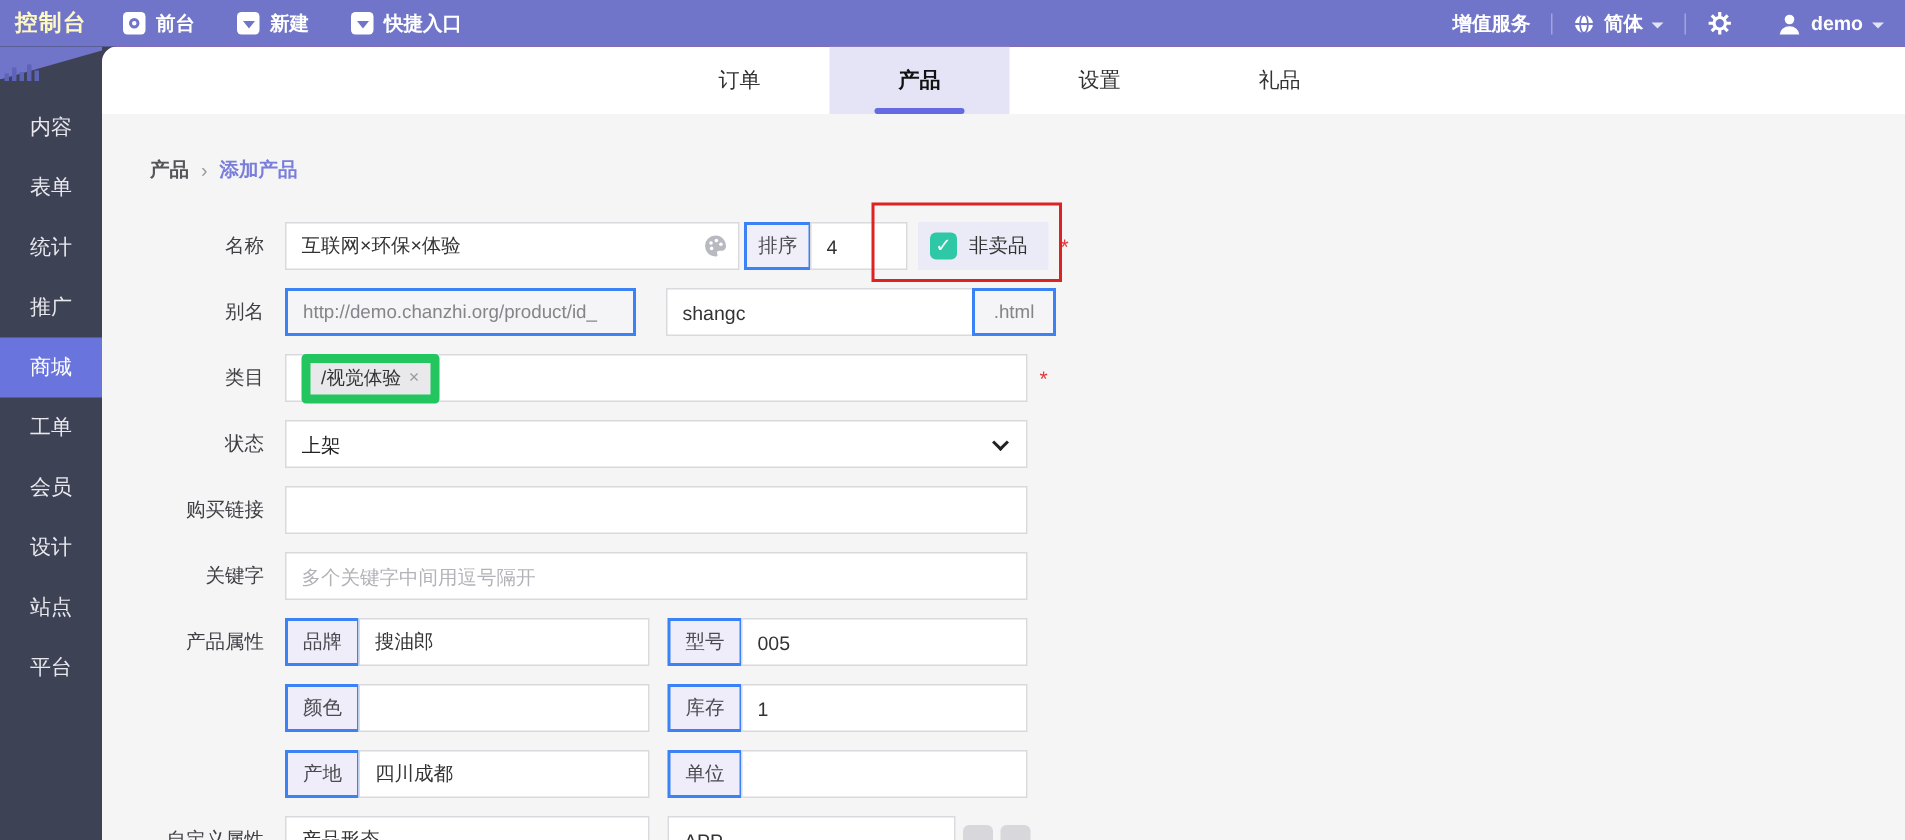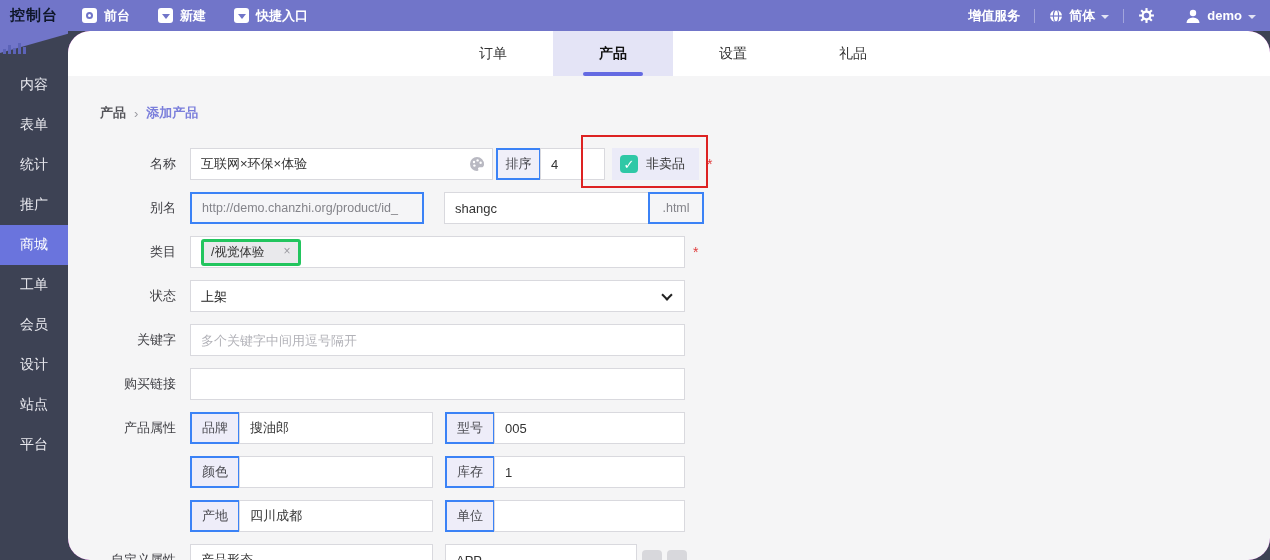--- a/index.html
+++ b/index.html
@@ -1,42 +1,42 @@
 <!DOCTYPE html>
 <html><head>
 <meta charset="utf-8">
 <style>
   * { margin:0; padding:0; box-sizing:border-box; }
   html,body { width:1270px; height:560px; overflow:hidden; }
   body { font-family:"Liberation Sans","DejaVu Sans",sans-serif; background:#3d4254; position:relative; font-size:13px; color:#3a3a3e; }
 
   
   .topbar { position:absolute; top:0; left:0; width:1270px; height:31px; background:#7175c9; display:flex; align-items:center; z-index:5; }
-  .logo { width:68px; padding-left:10px; color:#0f172a; font-weight:bold; font-size:15px; letter-spacing:1px; }
+  .logo { width:68px; padding-left:10px; color:#fef9c3; font-weight:bold; font-size:15px; letter-spacing:1px; }
   .top-menu { display:flex; align-items:center; margin-left:14px; gap:28px; }
   .top-menu-item { display:flex; align-items:center; gap:7px; color:#fff; font-size:13px; font-weight:bold; cursor:pointer; }
   .sq-icon { width:15px; height:15px; background:#fff; border-radius:3px; display:flex; align-items:center; justify-content:center; }
   .ring { width:7px; height:7px; border:2px solid #7175c9; border-radius:50%; }
   .tri-down { width:0; height:0; border-left:4px solid transparent; border-right:4px solid transparent; border-top:5px solid #7175c9; margin-top:1px; }
   .top-right { margin-left:auto; display:flex; align-items:center; gap:14px; padding-right:14px; color:#fff; }
   .top-right .itm { display:flex; align-items:center; gap:6px; font-size:13px; font-weight:bold; cursor:pointer; }
   .tdivider { width:1px; height:14px; background:rgba(255,255,255,.35); }
   .caret { width:0; height:0; border-left:4px solid transparent; border-right:4px solid transparent; border-top:4px solid rgba(255,255,255,.8); margin-top:2px; }
 
   
   .sidebar { position:absolute; top:31px; left:0; width:68px; bottom:10px; background:#3d4254; z-index:2; }
   .wedge { position:absolute; top:0; left:0; width:68px; height:22px; background:#7175c9; clip-path:polygon(0 0,100% 0,100% 12%,0 100%); }
   .deco { position:absolute; top:12px; left:3px; display:flex; align-items:flex-end; gap:2px; }
   .deco i { display:block; width:3px; background:#5c63b8; }
   .side-items { position:absolute; top:34px; left:0; right:0; }
   .side-item { height:40px; display:flex; align-items:center; justify-content:center; color:#e8e8ee; font-size:14px; cursor:pointer; }
   .side-item.active { background:#6a74dd; color:#fff; }
 
   
-  .main { position:absolute; top:31px; left:68px; right:0; bottom:0; background:#a21caf; border-top-left-radius:10px; overflow:hidden; z-index:3;border-radius:22px; }
+  .main { position:absolute; top:31px; left:68px; right:0; bottom:0; background:#a21caf; border-top-left-radius:10px; overflow:hidden; z-index:3; }
   .tabbar { height:45px; background:#fff; display:flex; box-shadow:0 1px 3px rgba(0,0,0,.07); position:relative; }
   .tabs { display:flex; margin-left:365px; }
   .tab { width:120px; height:45px; display:flex; align-items:center; justify-content:center; font-size:14px; color:#333; cursor:pointer; position:relative; }
   .tab.active { background:#e4e4f6; font-weight:bold; color:#111; }
   .tab.active .tab-underline { position:absolute; bottom:0; left:30px; width:60px; height:4px; background:#646ae2; border-radius:2px; }
 
   .content { position:absolute; top:45px; left:0; right:0; bottom:0; background:#f5f5f6; overflow:hidden; }
   .breadcrumb { margin:28px 0 26px 32px; display:flex; align-items:center; gap:8px; font-size:13px; }
   .bc-parent { color:#55555a; font-weight:bold; }
   .bc-sep { color:#9a9aa0; }
@@ -60,21 +60,21 @@
   .cb-wrap { display:flex; align-items:center; height:32px; background:#ebebf8; padding:0 14px 0 8px; margin-left:7px; cursor:pointer; }
   .checkbox { width:18px; height:18px; background:#2fc8a6; border-radius:4px; color:#fff; display:flex; align-items:center; justify-content:center; font-size:13px; font-weight:bold; margin-right:8px; }
   .cb-label { font-size:13px; color:#333; }
   .red-box { position:absolute; left:513px; top:-13px; width:127px; height:53px; border:2px solid #dd2222; pointer-events:none; }
   .star { color:#e03c3c; margin-left:8px; font-size:14px; }
   .alias-prefix { width:234px; overflow:hidden; }
   .alias-input { width:205px;margin-left:20px; }
   .alias-suffix { width:56px; }
   .wide { width:495px; }
   .tagbox { display:flex; align-items:center; }
-  .chip { display:inline-flex; gap:19px; background:#e9e9ec; border:3px solid #22c55e; border-radius:3px; padding:2px 7px; font-size:12.5px; color:#333; }
+  .chip { display:inline-flex; gap:5px; background:#e9e9ec; border:6px solid #22c55e; border-radius:3px; padding:2px 7px; font-size:12.5px; color:#333; }
   .chip .x { color:#9a9aa0; font-size:12px; cursor:pointer; }
   .sel-wrap { position:relative; width:495px; flex:none; }
   .sel-wrap select { width:100%; height:32px; border:1px solid #d9d9de; background:#fff; font-size:13px; color:#222; padding:0 10px; appearance:none; -webkit-appearance:none; outline:none; }
   .chev { position:absolute; right:14px; top:11px; width:8px; height:8px; border-left:2px solid #222; border-bottom:2px solid #222; transform:rotate(-45deg); pointer-events:none; }
   .grp { display:flex; flex:none; }
   .attr-in1 { width:194px; }
   .attr-in2 { width:191px; }
   .gap12 { width:12px; flex:none; }
   .mini-btn { width:20px; height:20px; background:#d8d8dc; border:none; border-radius:4px; margin-left:5px; cursor:pointer; }
 </style>
@@ -233,27 +233,27 @@
         <div class="lbl">状态</div>
         <div class="sel-wrap">
           <select>
             <option>上架</option>
           </select>
           <span class="chev"></span>
         </div>
       </div>
 
       <div class="row">
+        <div class="lbl">购买链接</div>
+        <input class="inp wide" value="" style="">
+      </div>
+
+      <div class="row">
         <div class="lbl">关键字</div>
         <input class="inp wide" placeholder="多个关键字中间用逗号隔开" style="">
-      </div>
-
-      <div class="row">
-        <div class="lbl">购买链接</div>
-        <input class="inp wide" value="" style="">
       </div>
 
       <div class="row">
         <div class="lbl">产品属性</div>
         <div class="grp">
           <div class="addon attr-addon">品牌</div>
           <input class="inp attr-in1 joinL" value="搜油郎" style="">
         </div>
         <div class="gap12"></div>
         <div class="grp">

